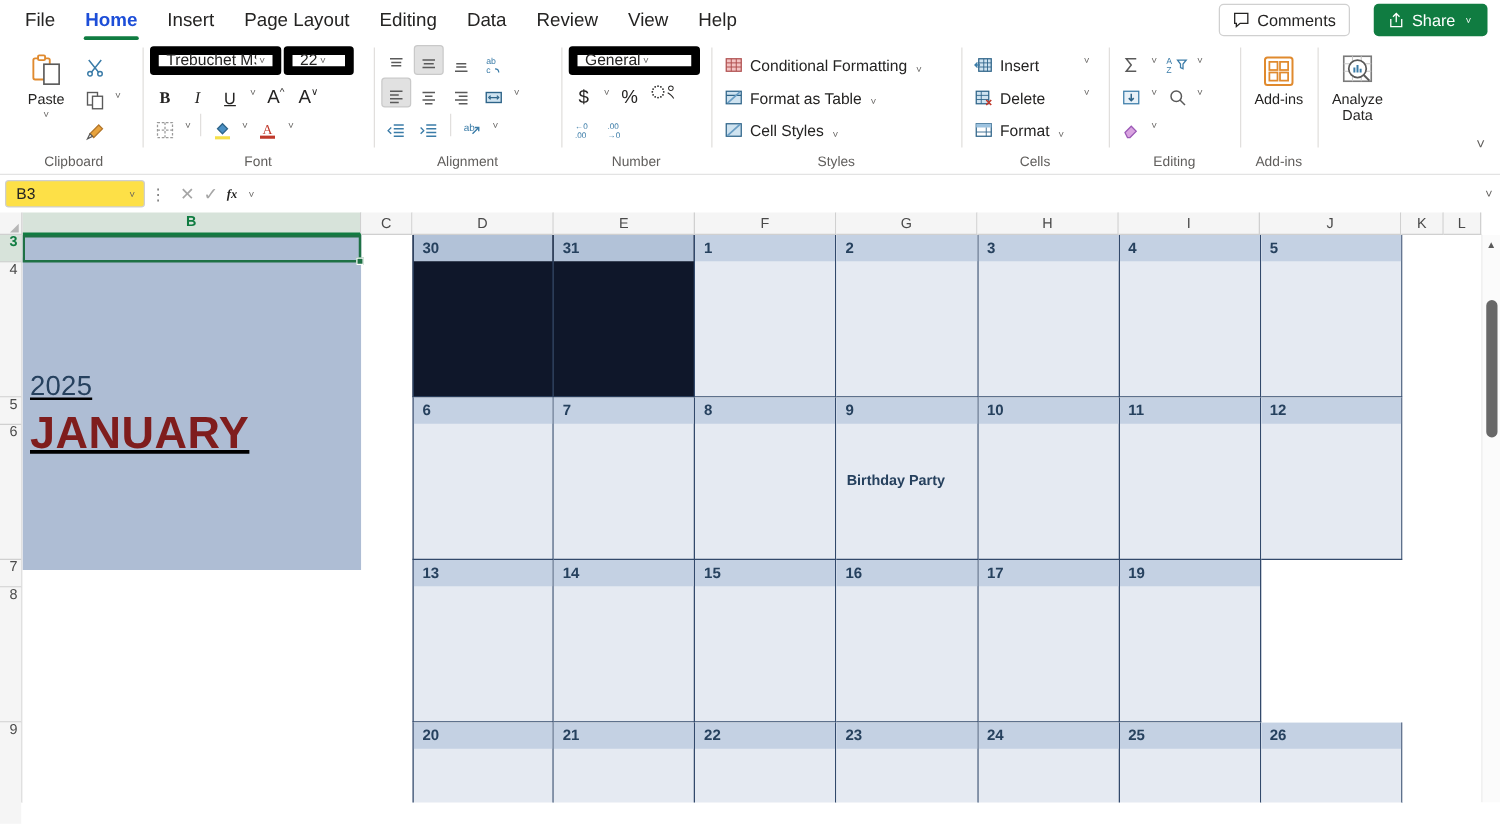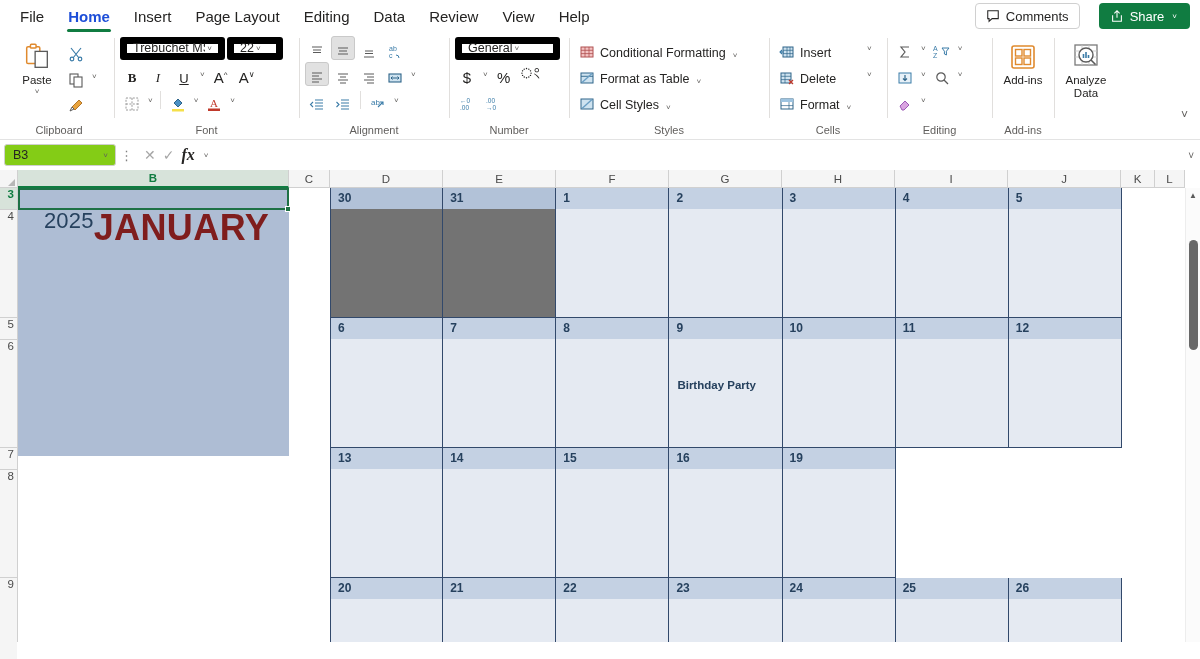--- a/index.html
+++ b/index.html
@@ -125,27 +125,27 @@
   }
   .combo .cv { overflow: hidden; white-space: nowrap; }
 
   
   .fbar {
     height: 30px; display: flex; align-items: center;
     background: #fff; padding: 0 6px 0 4px; gap: 4px;
   }
   .namebox {
     width: 112px; height: 22px;
-    border: 1px solid #cfcfcf; border-radius: 3px; background: #84cc16;
+    border: 1px solid #cfcfcf; border-radius: 3px; background: #fde047;
     display: flex; align-items: center; justify-content: space-between;
     padding: 0 5px 0 8px; font-size: 12.5px; color: #252423;
   }
   .fbtns { display: flex; align-items: center; gap: 7px; padding: 0 8px; }
   .fbtn { font-size: 14px; color: #a6a6a6; }
-  .fx { font-size: 16px; font-style: italic; font-family: "Liberation Serif", serif; font-weight: bold; color: #252423; }
+  .fx { font-size: 10px; font-style: italic; font-family: "Liberation Serif", serif; font-weight: bold; color: #252423; }
   .finput { flex: 1; height: 22px; background: #fff; border: none; }
   .fbar-caret { font-size: 10px; color: #605e5c; padding-left: 4px; }
 
   
   .gridwrap { position: relative; height: 472px; background:#fff; }
 
   .colhdr { display: flex; height: 18px; font-size: 11.5px; }
   .corner {
     width: 18px; background: #f5f5f5;
     border-right: 1px solid #d0d0d0; border-bottom: 1px solid #d0d0d0;
@@ -175,22 +175,23 @@
   }
   .rh.sel { background: #d7e3da; color: #107c41; font-weight: bold; }
 
   .sheet { flex: 1; position: relative; background: #fff; overflow: hidden; }
 
   
   .titleblock {
     position: absolute; left: 0; top: 18px;
     width: 271px; height: 250px;
     background: #aebdd4;
-    display: flex; justify-content: center;
+    display: flex; flex-direction: column; justify-content: center;
     padding-left: 6px;
+    text-decoration: underline;
   }
   .cal-year { font-size: 22px; color: #26415e; line-height: 30px; letter-spacing: .2px; }
   .cal-month { font-size: 36px; font-weight: bold; color: #7f1d1d; line-height: 44px; letter-spacing: .4px; }
 
   
   .selcell {
     position: absolute; left: 0; top: 0;
     width: 271px; height: 22px;
     background: #aebdd4;
     border: 2px solid #1e7145;
@@ -216,21 +217,21 @@
   .week { display: flex; height: 130px; }
   .day {
     width: 113.14px; height: 130px;
     border-right: 1.5px solid #32496b;
     border-bottom: 1.5px solid #32496b;
     background: #e5eaf2;
     display: flex; flex-direction: column;
     overflow: hidden;
   }
   .day:first-child { border-left: 1.5px solid #32496b; }
-  .day.other { background: #737373; }
+  .day.other { background: #0f172a; }
   .daynum {
     height: 21px; line-height: 21px;
     background: #c4d1e3;
     font-size: 12px; font-weight: bold; color: #26415e;
     padding-left: 7px;
   }
   .day.other .daynum { background: #b2c2d8; }
   .event {
     font-size: 11.5px; font-weight: bold; color: #26415e;
     line-height: 17px; padding: 38px 8px 0 8px;
@@ -867,20 +868,24 @@
           </div>
           <div class="day">
             <div class="daynum">15</div>
             <div class="event"></div>
           </div>
           <div class="day">
             <div class="daynum">16</div>
             <div class="event"></div>
           </div>
           <div class="day">
+            <div class="daynum">17</div>
+            <div class="event"></div>
+          </div>
+          <div class="day">
             <div class="daynum">19</div>
             <div class="event"></div>
           </div>
         </div>
 
         <div class="week">
           <div class="day">
             <div class="daynum">20</div>
             <div class="event"></div>
           </div>

